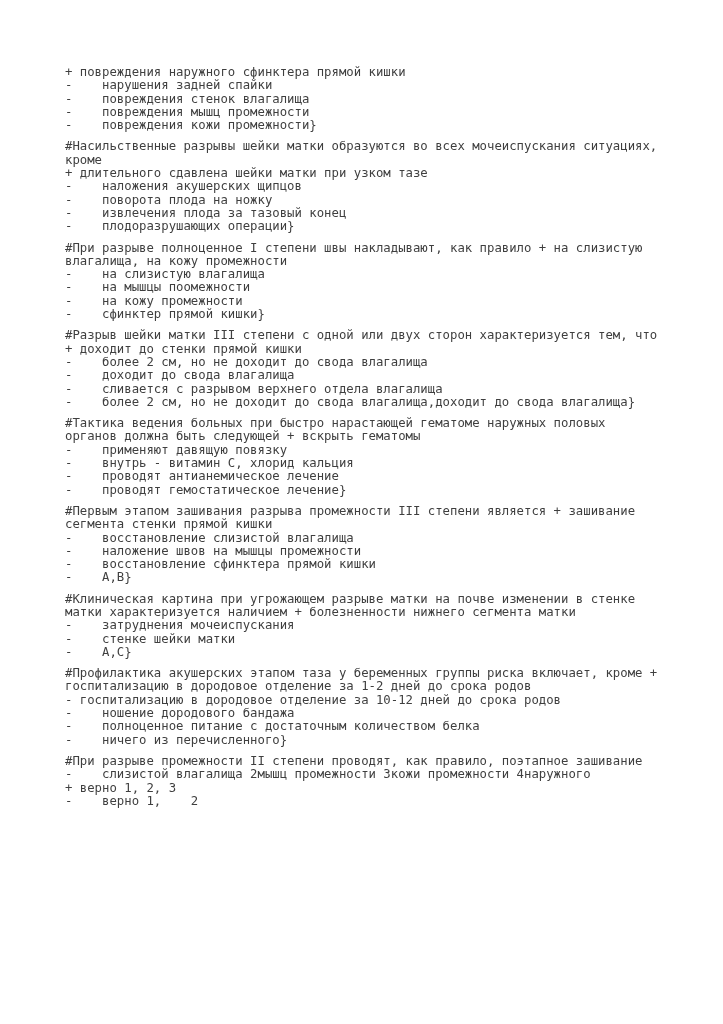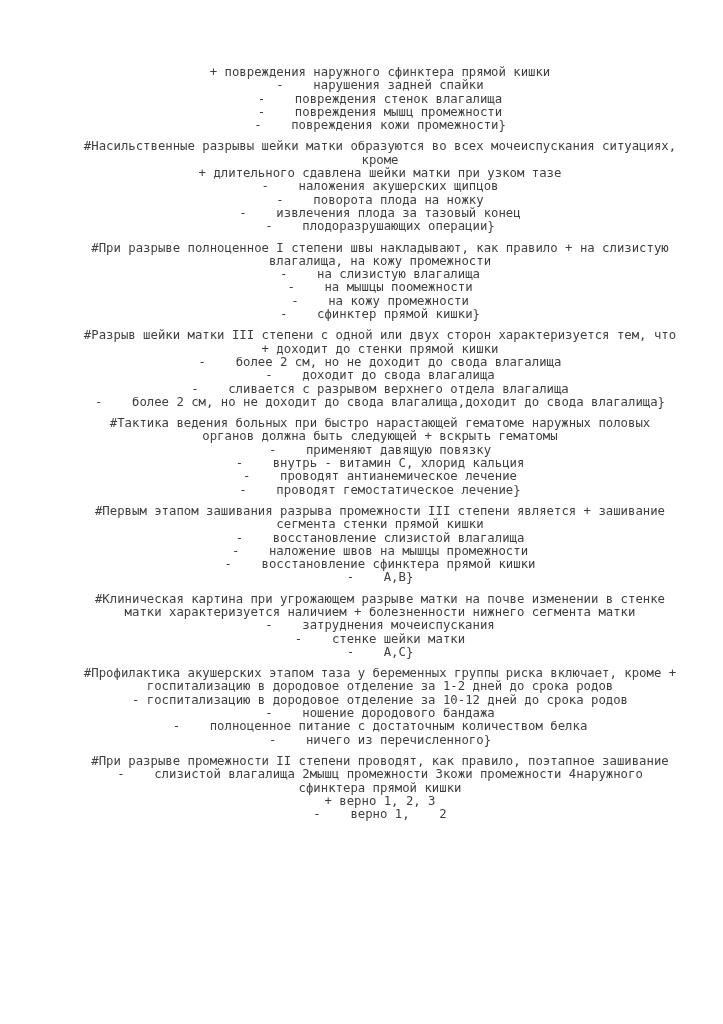--- a/index.html
+++ b/index.html
@@ -21,21 +21,20 @@
     font-family: "DejaVu Sans Mono", "Liberation Mono", monospace;
     font-size: 12.3px;
     line-height: 13.3px;
     color: #3f3f3f;
   }
   .block {
     margin-bottom: 8px;
   }
   .line {
     white-space: pre;
-    text-align: center;
   }
 </style>
 </head>
 <body>
 
 <div class="page-content">
   <div>
       <div class="block">
         <div class="line">+ повреждения наружного сфинктера прямой кишки</div>
         <div class="line">-    нарушения задней спайки</div>
@@ -95,18 +94,17 @@
         <div class="line">#Профилактика акушерских этапом таза у беременных группы риска включает, кроме +</div>
         <div class="line">госпитализацию в дородовое отделение за 1-2 дней до срока родов</div>
         <div class="line">- госпитализацию в дородовое отделение за 10-12 дней до срока родов</div>
         <div class="line">-    ношение дородового бандажа</div>
         <div class="line">-    полноценное питание с достаточным количеством белка</div>
         <div class="line">-    ничего из перечисленного}</div>
       </div>
       <div class="block">
         <div class="line">#При разрыве промежности II степени проводят, как правило, поэтапное зашивание</div>
         <div class="line">-    слизистой влагалища 2мышц промежности 3кожи промежности 4наружного</div>
-        <div class="line">сфинктера прямой кишки</div>
         <div class="line">+ верно 1, 2, 3</div>
         <div class="line">-    верно 1,    2</div>
       </div>
     </div>
 </div>
 
 </body></html>

